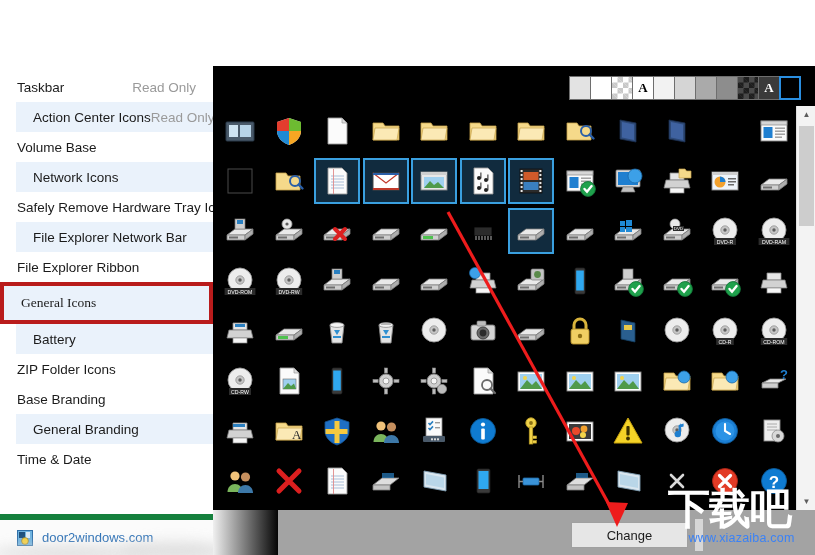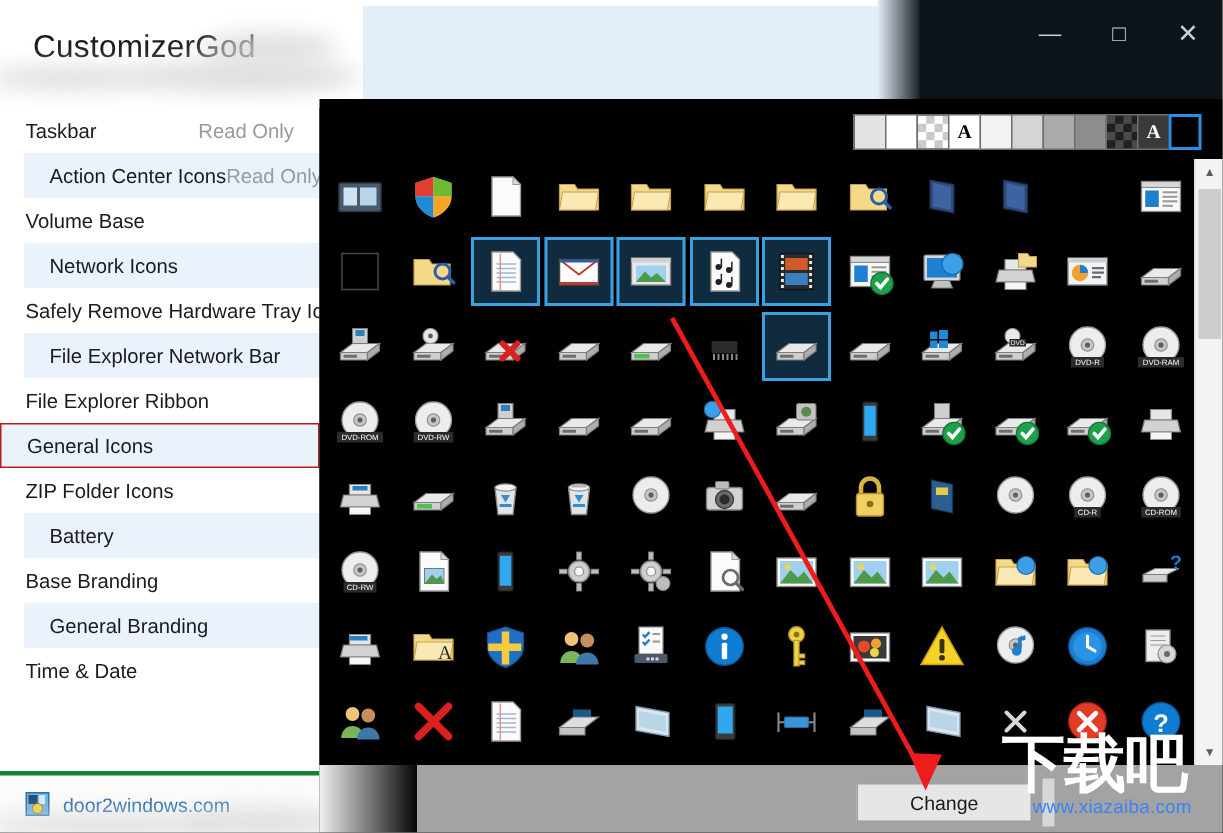--- a/index.html
+++ b/index.html
@@ -25,26 +25,26 @@
   .wc{width:46px;height:44px;display:flex;align-items:center;justify-content:center;
       color:#c9cfd3;font-size:15px;line-height:1;}
   .wc.close{font-size:17px;}
 
   
   .sidebar{position:absolute;left:0;top:72px;width:213px;height:442px;background:#ffffff;overflow:hidden;}
   .side-row{height:30px;display:flex;align-items:center;padding:0 17px;
             font-size:13.5px;color:#1b1b1b;box-sizing:border-box;white-space:nowrap;}
   .side-row.alt{background:#eaf2fb;margin-left:16px;}
   .side-row .ro{margin-left:auto;color:#9a9a9a;font-size:13.5px;}
-  .side-row.selected{border:1px solid #b91c1c;background:#eaf2fb;height:30px;}
+  .side-row.selected{border:4px solid #b91c1c;background:#eaf2fb;height:42px;font-family:Liberation Serif, serif;}
   .sidebar-fill{background:#ffffff;}
 
   
   .footer{position:absolute;left:0;top:514px;width:213px;height:41px;background:#fbfbfb;
-          border-top:3px solid #15803d;display:flex;align-items:center;padding-left:16px;box-sizing:border-box;}
+          border-top:6px solid #15803d;display:flex;align-items:center;padding-left:16px;box-sizing:border-box;}
   .d2w-ico{width:18px;height:18px;margin-right:8px;position:relative;flex:0 0 auto;}
   .d2w-text{color:#2a6fb5;font-size:13px;}
 
   
   .rightpanel{position:absolute;left:213px;top:66px;width:602px;height:489px;background:#000000;}
   .toolbar{position:absolute;left:213px;top:72px;width:602px;height:34px;background:#000;}
   .swatches{position:absolute;right:14px;top:4px;display:flex;}
   .sw{width:22px;height:24px;box-sizing:border-box;border:1px solid #6e6e6e;margin-left:-1px;
       display:flex;align-items:center;justify-content:center;font-size:13px;position:relative;}
   .sw.sel{border:2px solid #2a8ee0;}
@@ -90,37 +90,20 @@
           letter-spacing:.2px;}
 
   
   .annot{position:absolute;left:0;top:0;width:815px;height:555px;pointer-events:none;}
 </style>
 </head>
 <body>
 
 <div id="app">
 
-  <div class="titlebar">
-    <div class="tb-white"></div>
-    <div class="tb-blue"></div>
-    <div class="tb-fade"></div>
-    <div class="tb-dark"></div>
-    <div class="tb-title">CustomizerGod</div>
-
-    <div class="smudge" style="left:-10px;top:44px;width:120px;height:16px;"></div>
-    <div class="smudge" style="left:90px;top:40px;width:150px;height:22px;"></div>
-    <div class="smudge" style="left:135px;top:22px;width:90px;height:20px;"></div>
-
-    <div class="wincontrols">
-      <div class="wc">—</div>
-      <div class="wc">□</div>
-      <div class="wc close">✕</div>
-    </div>
-  </div>
 
   <div class="sidebar" id="sidebar">
       <div class="side-row">
         <span>Taskbar</span>
         <span class="ro">Read Only</span>
       </div>
       <div class="side-row alt">
         <span>Action Center Icons</span>
         <span class="ro">Read Only</span>
       </div>
@@ -135,25 +118,25 @@
       </div>
       <div class="side-row alt">
         <span>File Explorer Network Bar</span>
       </div>
       <div class="side-row">
         <span>File Explorer Ribbon</span>
       </div>
       <div class="side-row selected">
         <span>General Icons</span>
       </div>
+      <div class="side-row alt">
+        <span>Battery</span>
+      </div>
       <div class="side-row">
         <span>ZIP Folder Icons</span>
-      </div>
-      <div class="side-row alt">
-        <span>Battery</span>
       </div>
       <div class="side-row">
         <span>Base Branding</span>
       </div>
       <div class="side-row alt">
         <span>General Branding</span>
       </div>
       <div class="side-row">
         <span>Time &amp; Date</span>
       </div>

